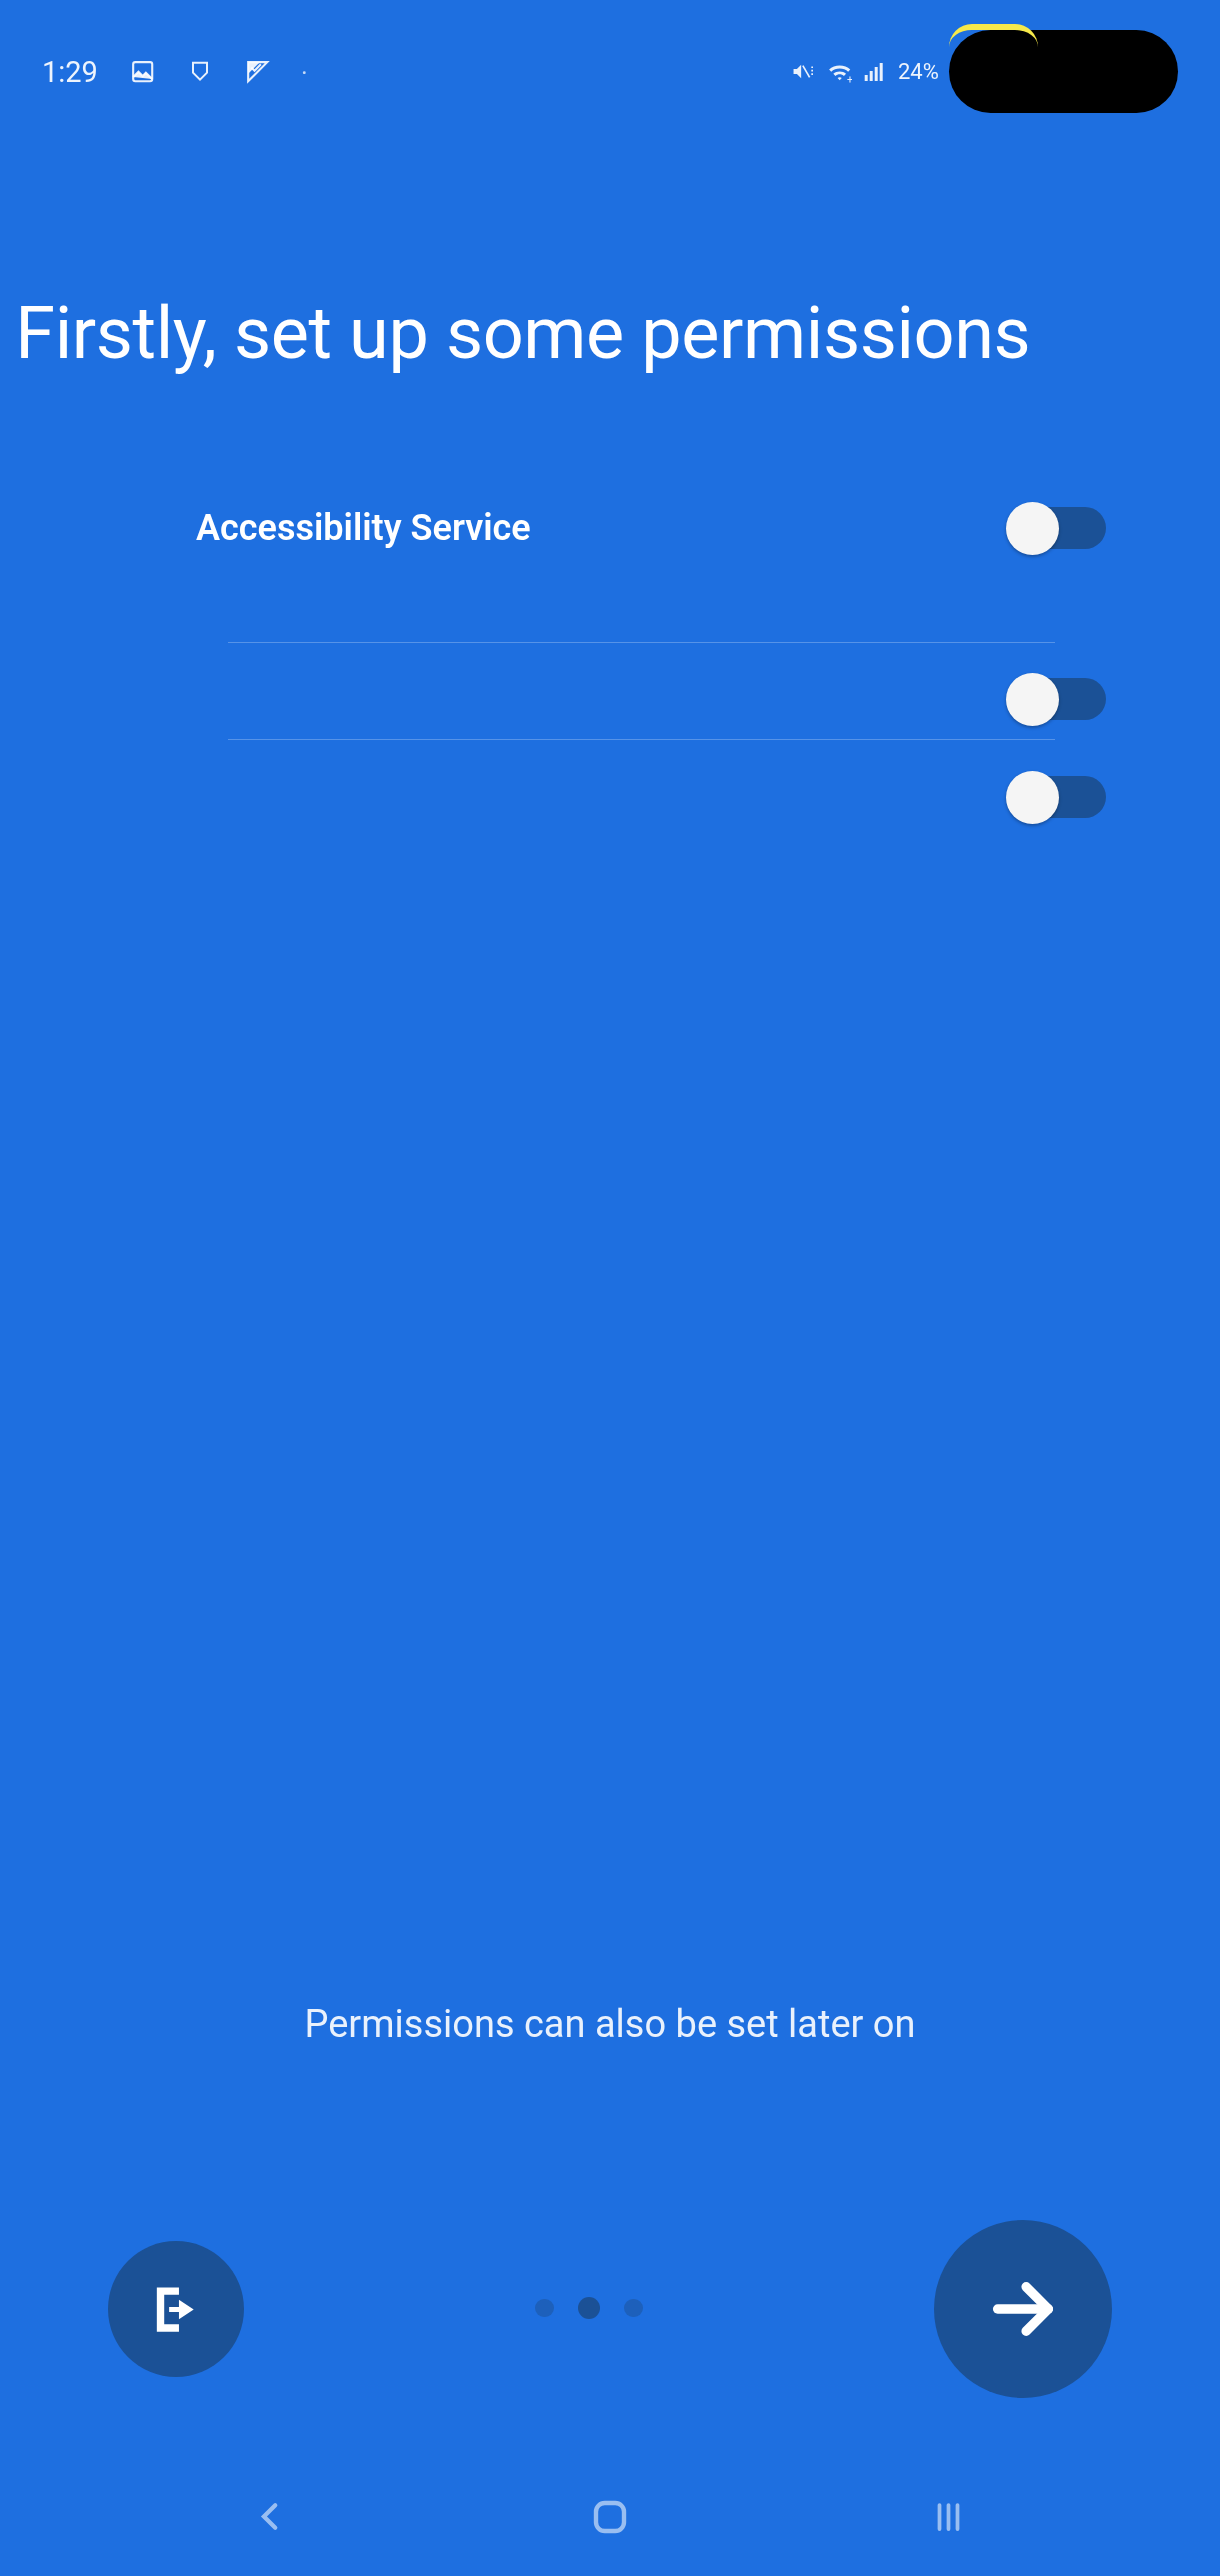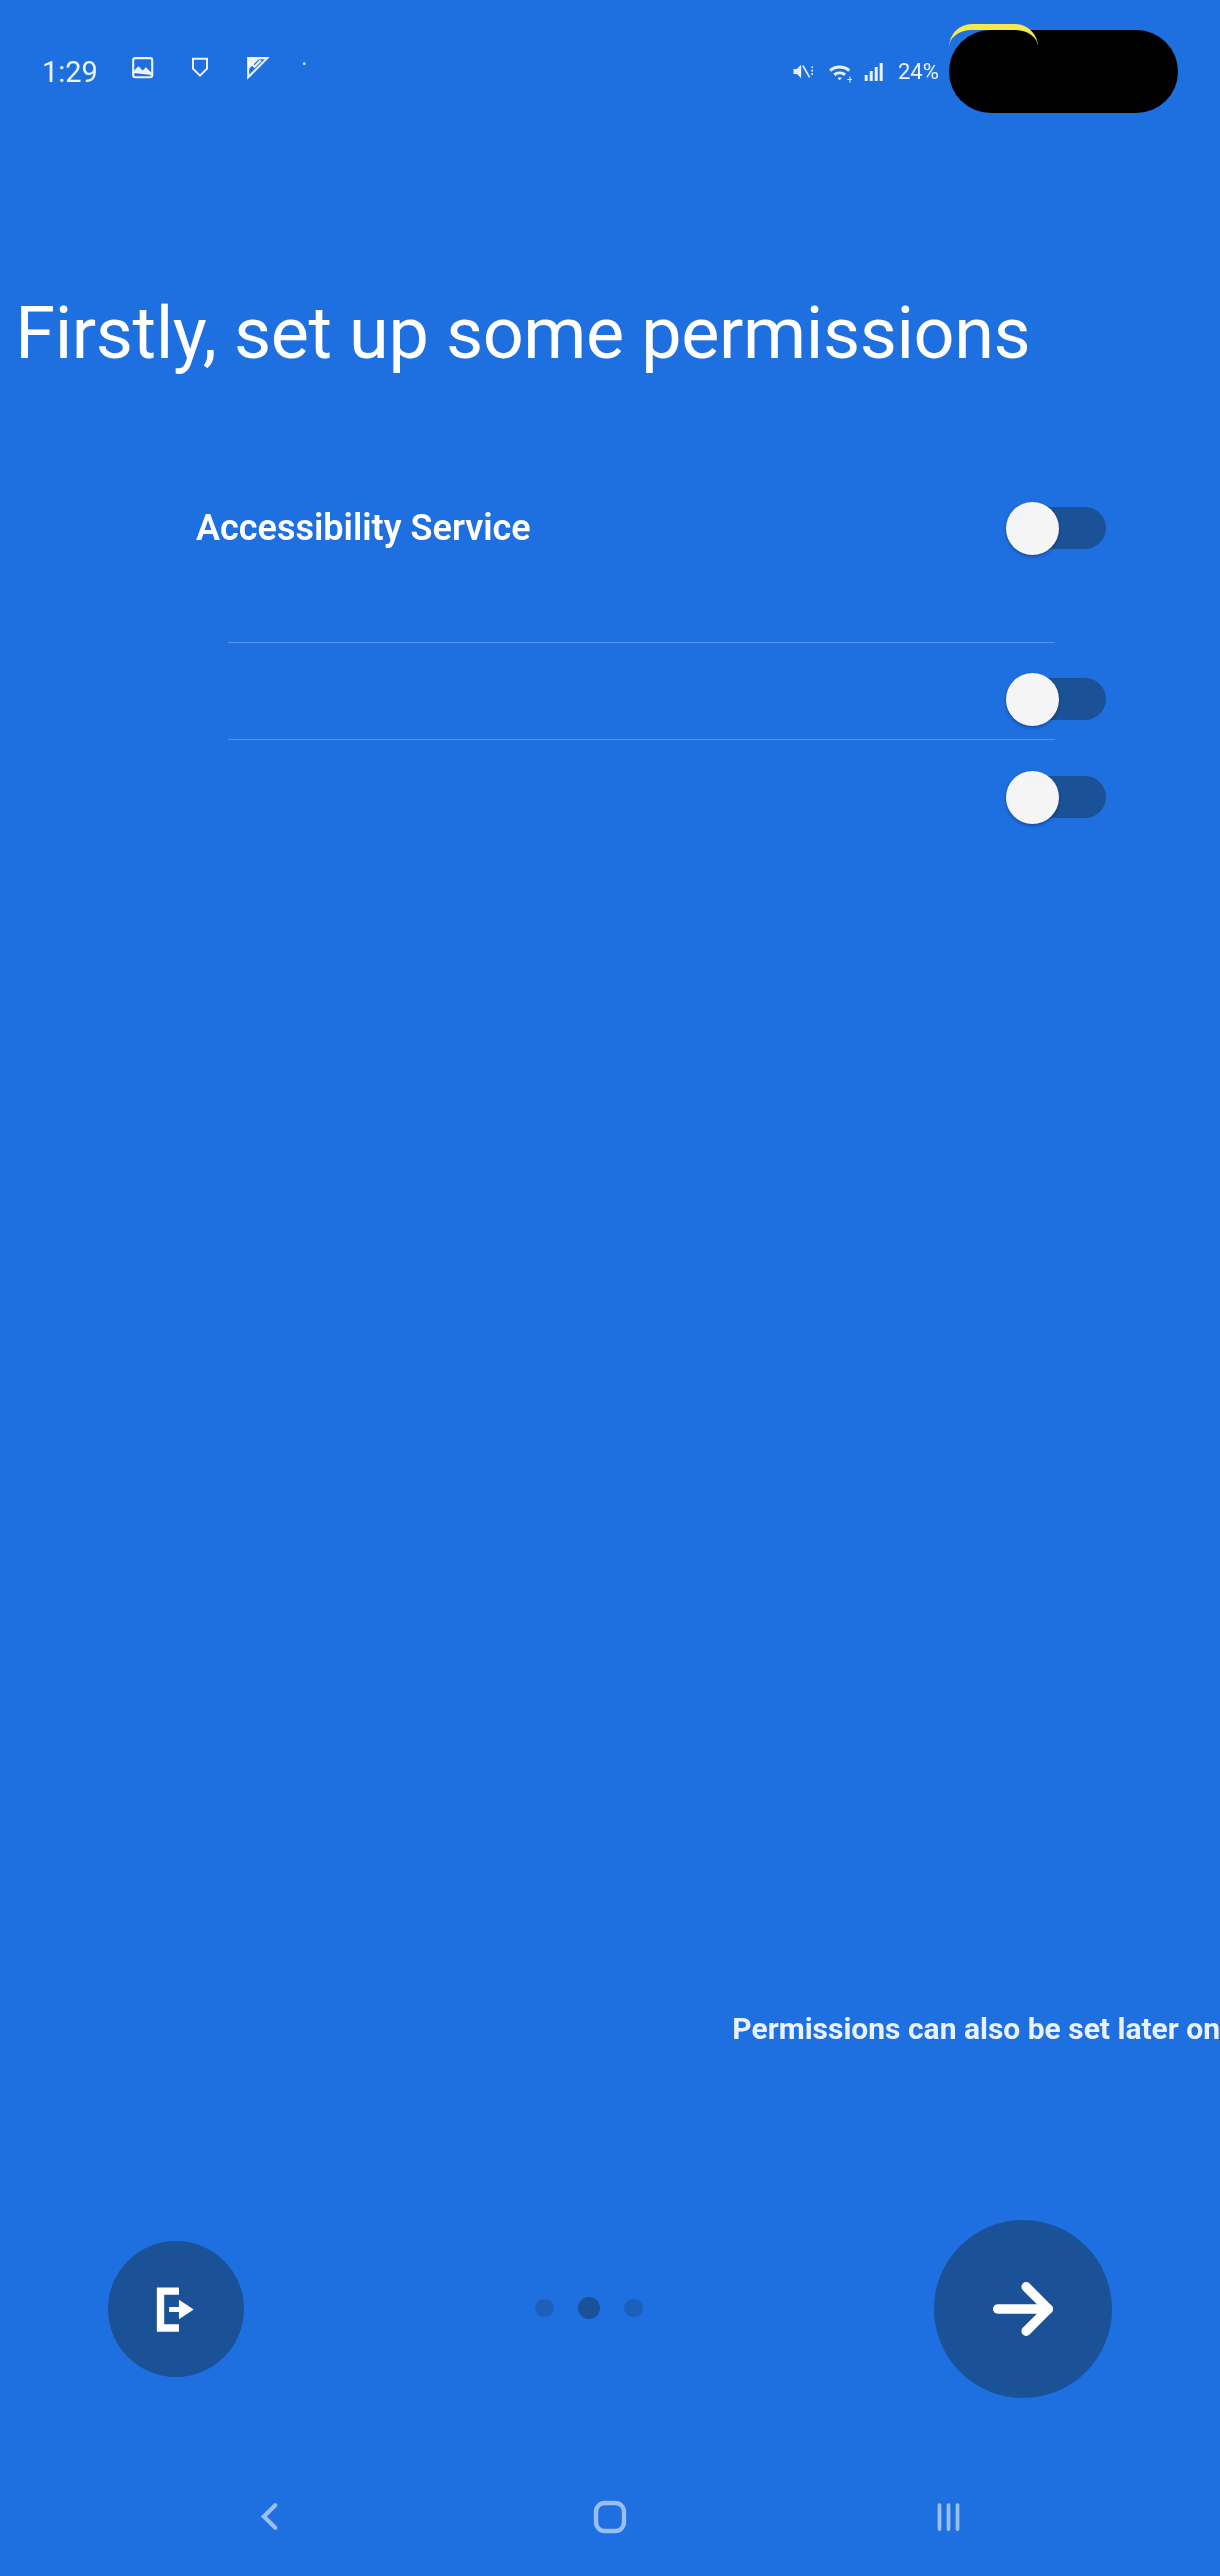--- a/index.html
+++ b/index.html
@@ -22,21 +22,21 @@
       display: flex;
       justify-content: space-between;
       align-items: center;
       padding: 30px 42px 17px 42px;
       font-size: 29px;
       font-weight: 400;
       color: rgba(255,255,255,0.92);
     }
     .status-left {
       display: flex;
-      align-items: flex-start;
+      align-items: center;
       gap: 32px;
     }
     .status-right {
       display: flex;
       align-items: center;
       gap: 10.2px;
     }
     .status-icon {
       width: 25.4px;
       height: 25.4px;
@@ -118,23 +118,23 @@
       background: rgba(255,255,255,0.25);
       margin: 30.5px 165px 36px 180px;
     }
     
     
     .bottom-text {
       position: absolute;
       bottom: 530px;
       left: 0;
       right: 0;
-      text-align: right;
-      font-size: 30px;
-      font-weight: 700;
+      text-align: center;
+      font-size: 38px;
+      font-weight: 400;
       color: rgba(255,255,255,0.9);
     }
     
     
     .nav-controls {
       position: absolute;
       bottom: 178px;
       left: 0;
       right: 0;
       display: flex;

